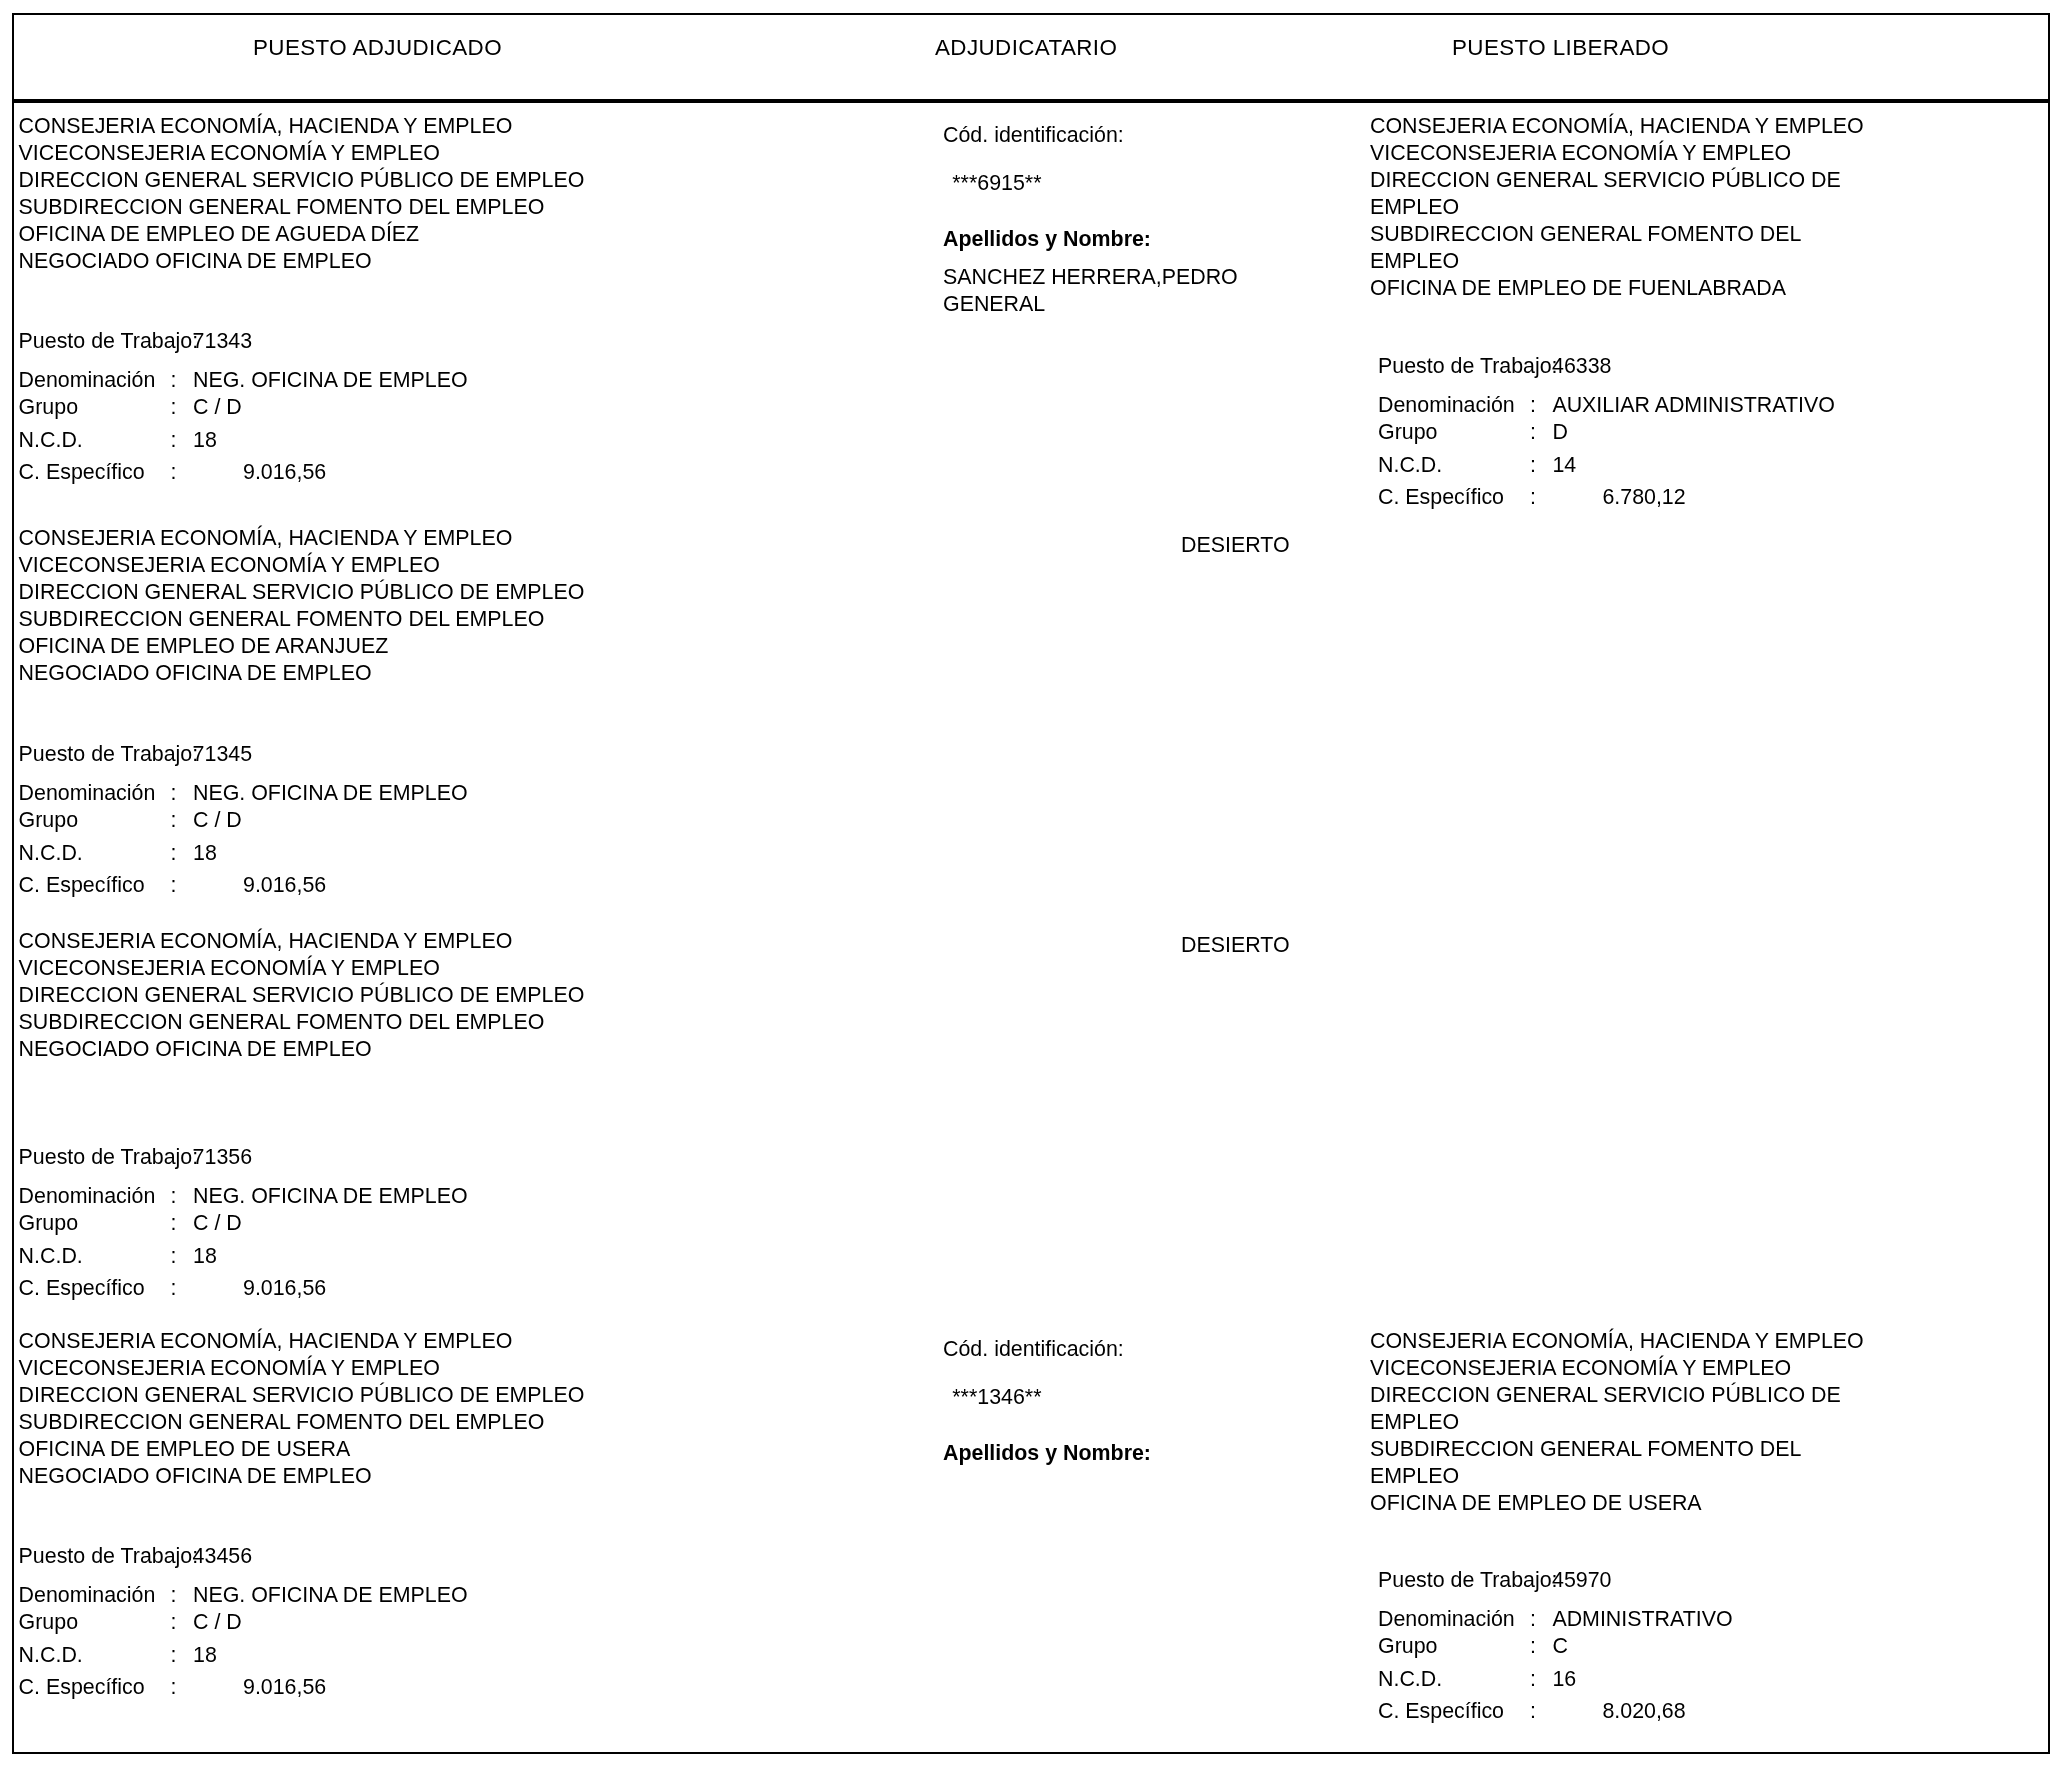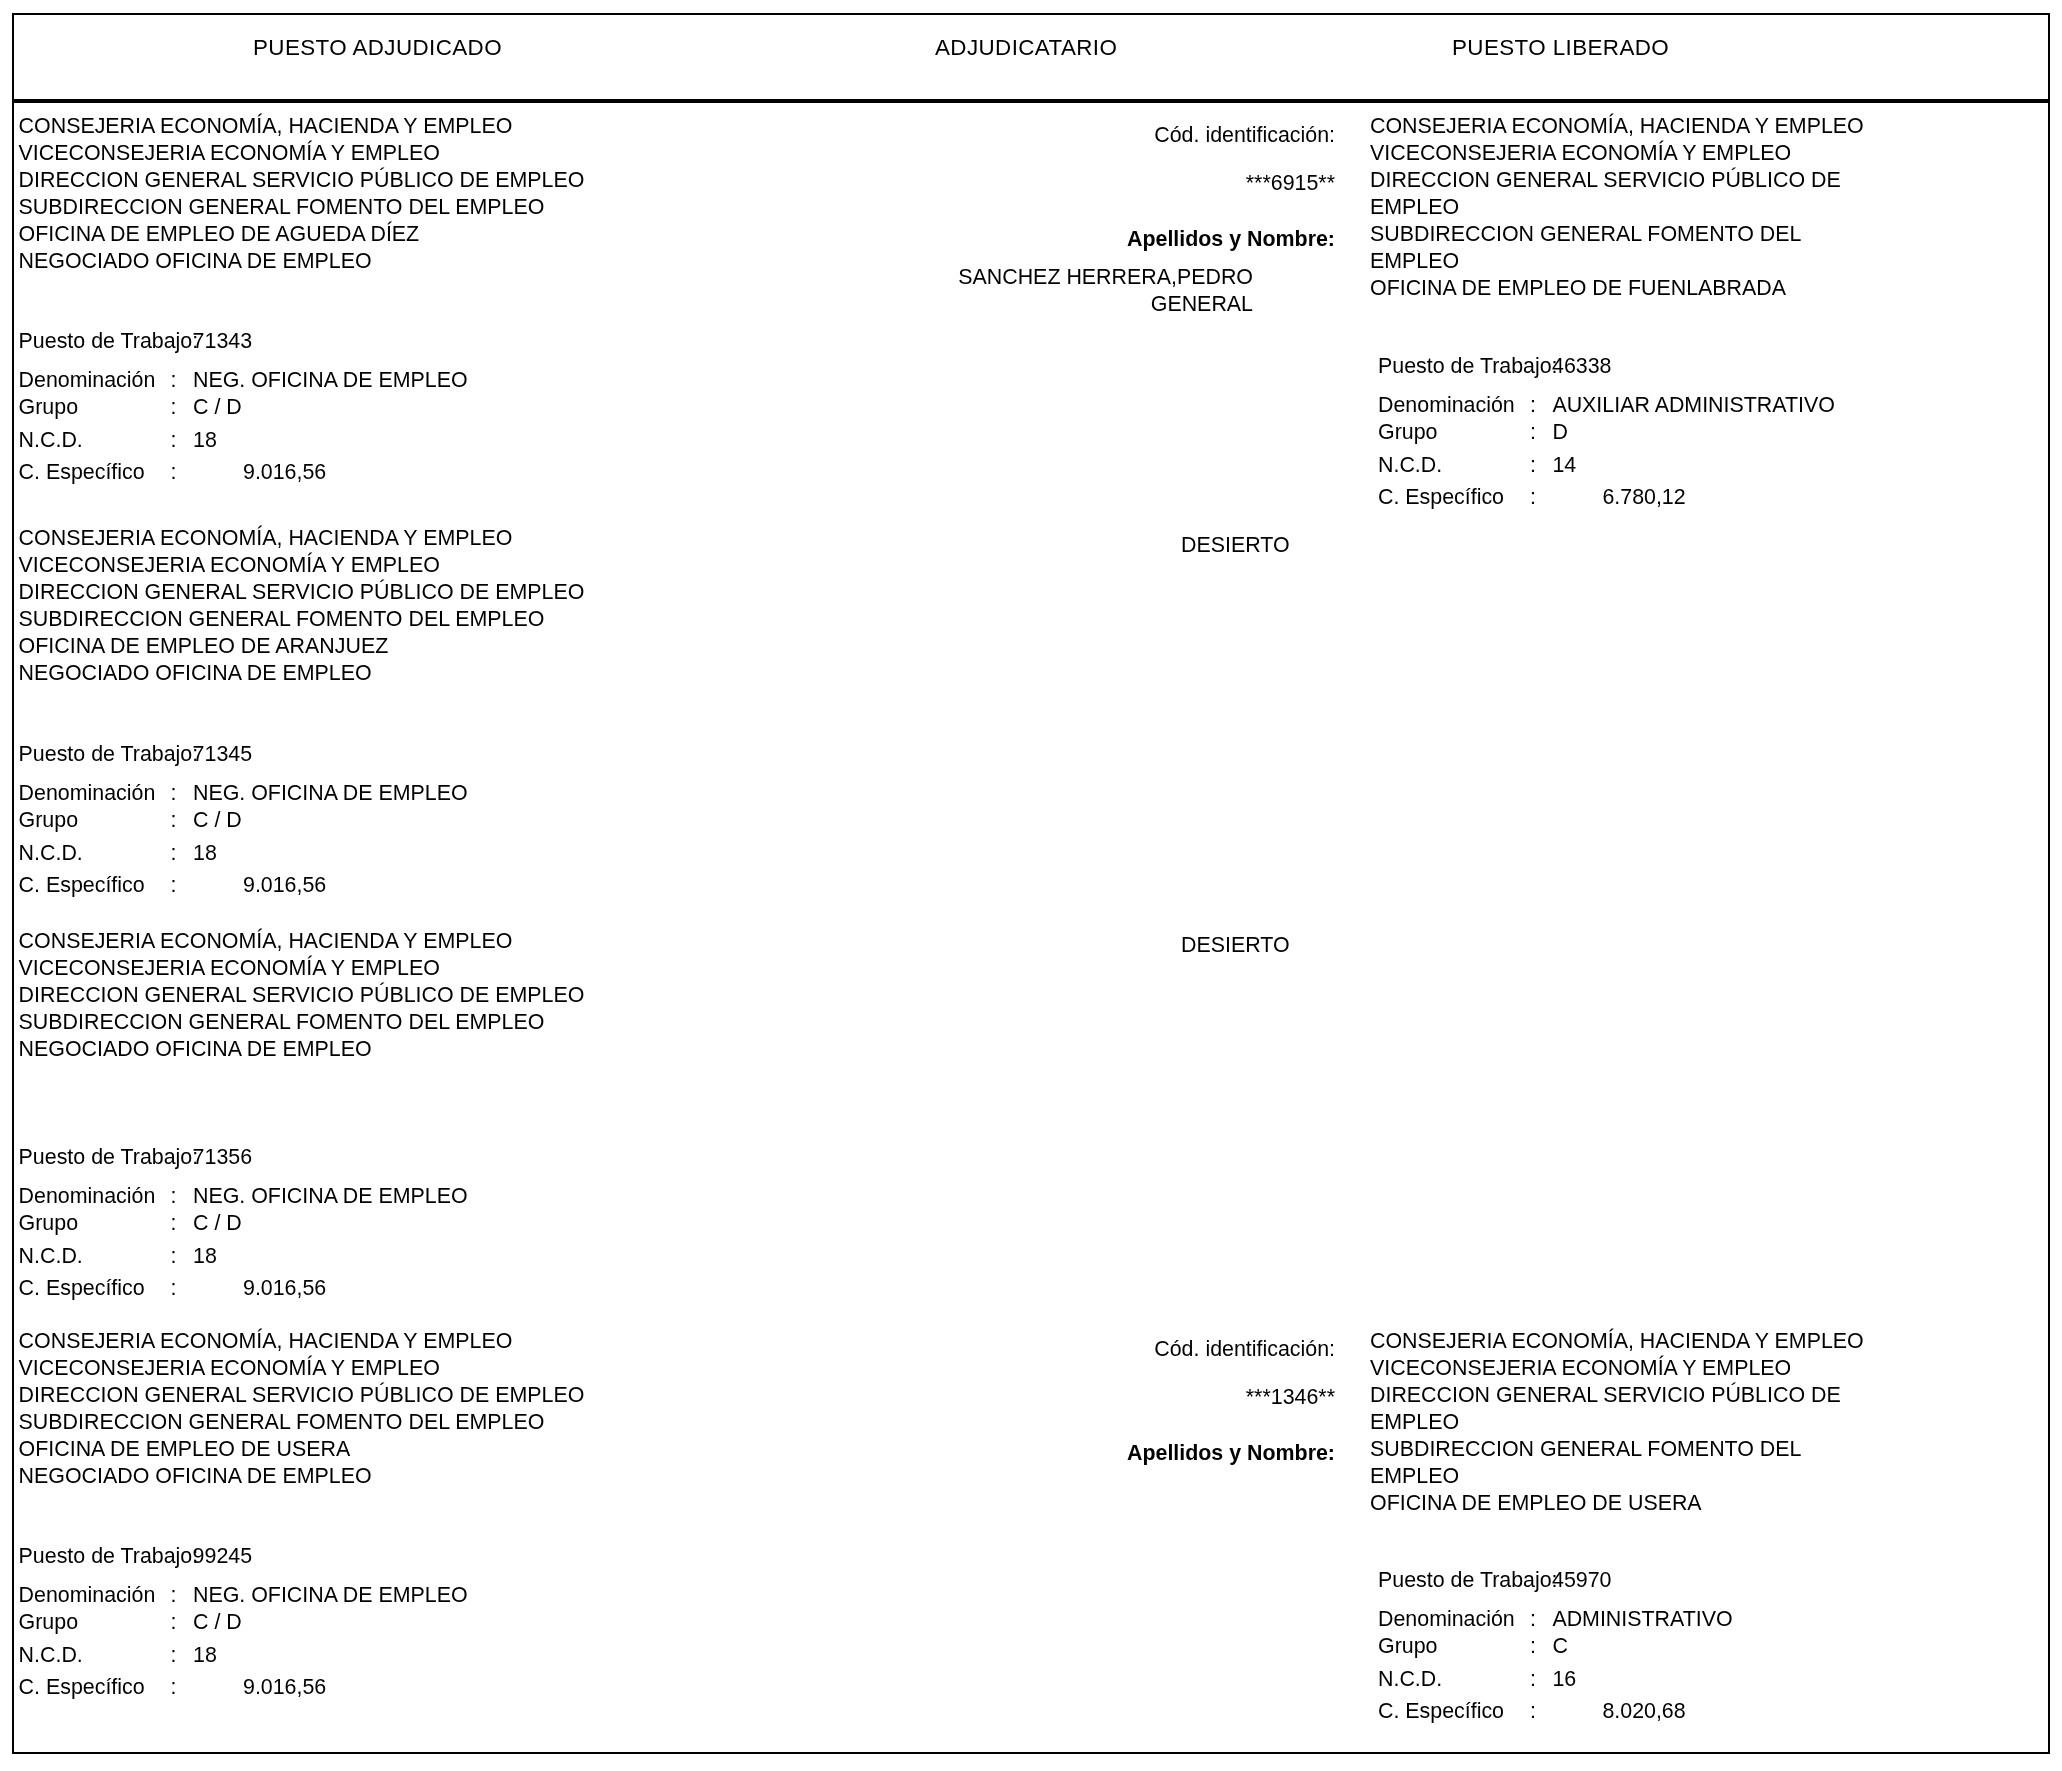--- a/index.html
+++ b/index.html
@@ -39,21 +39,21 @@
   .org-block div { white-space: nowrap; }
   .details { width: 690px; }
   .row { white-space: nowrap; }
   .lbl { display: inline-block; width: 152px; vertical-align: top; }
   .lbl.long { display: inline-block; width: 174px; vertical-align: top; }
   .colon { display: inline-block; width: 22.4px; vertical-align: top; }
   .val { display: inline-block; vertical-align: top; }
   .val.indent { padding-left: 50px; }
   .mt13 { margin-top: 12px; }
   .mt6 { margin-top: 5.6px; }
-  .mid-block { width: 392px; text-align: right; }
+  .mid-block { width: 392px; }
   .cod-val { padding-left: 9.3px; margin-top: 21.4px; }
   .ap-label { margin-top: 29px; font-weight: bold; }
   .mid-name { margin-top: 10.3px; width: 310px; }
   .desierto { white-space: nowrap; }
 </style>
 </head>
 <body>
 
 <div class="page">
   <div class="frame"></div>
@@ -161,21 +161,21 @@
     <div>CONSEJERIA ECONOMÍA, HACIENDA Y EMPLEO</div>
     <div>VICECONSEJERIA ECONOMÍA Y EMPLEO</div>
     <div>DIRECCION GENERAL SERVICIO PÚBLICO DE</div>
     <div>EMPLEO</div>
     <div>SUBDIRECCION GENERAL FOMENTO DEL</div>
     <div>EMPLEO</div>
     <div>OFICINA DE EMPLEO DE USERA</div>
   </div>
 
   <div class="cell details" style="left:18.6px; top:1543px;">
-    <div class="row"><span class="lbl long">Puesto de Trabajo:</span><span class="val">99245</span></div>
+    <div class="row"><span class="lbl long">Puesto de Trabajo:</span><span class="val">43456</span></div>
     <div class="row mt13"><span class="lbl">Denominación</span><span class="colon">:</span><span class="val">NEG. OFICINA DE EMPLEO</span></div>
     <div class="row"><span class="lbl">Grupo</span><span class="colon">:</span><span class="val">C / D</span></div>
     <div class="row mt6"><span class="lbl">N.C.D.</span><span class="colon">:</span><span class="val">18</span></div>
     <div class="row mt6"><span class="lbl">C. Específico</span><span class="colon">:</span><span class="val indent">9.016,56</span></div>
   </div>
 
   <div class="cell details" style="left:1378px; top:1567px;">
     <div class="row"><span class="lbl long">Puesto de Trabajo:</span><span class="val">45970</span></div>
     <div class="row mt13"><span class="lbl">Denominación</span><span class="colon">:</span><span class="val">ADMINISTRATIVO</span></div>
     <div class="row"><span class="lbl">Grupo</span><span class="colon">:</span><span class="val">C</span></div>

